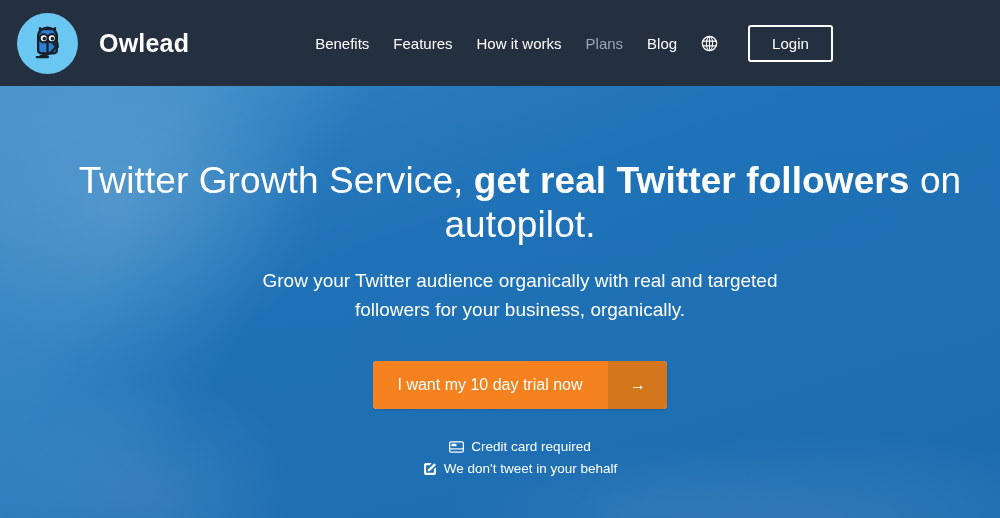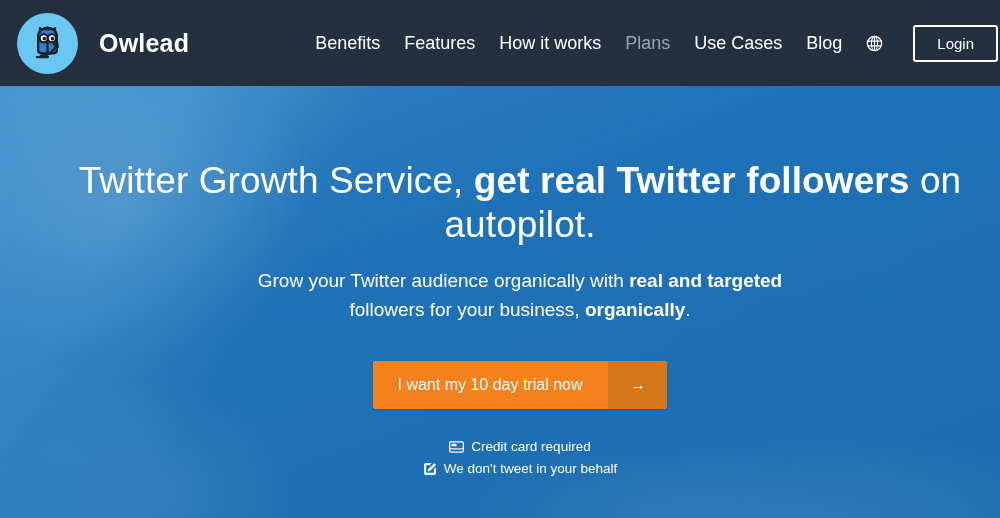--- a/index.html
+++ b/index.html
@@ -50,21 +50,21 @@
 
   .main-nav {
     display: flex;
     align-items: center;
     margin-left: 114px;
     gap: 0;
   }
 
   .nav-link {
     color: #ffffff;
-    font-size: 18px;
+    font-size: 15px;
     text-decoration: none;
     padding: 6px 12px;
     white-space: nowrap;
     cursor: pointer;
   }
   .nav-link.muted { color: #9aa6b2; }
 
   .lang-button {
     display: flex;
     align-items: center;
@@ -136,21 +136,21 @@
   .hero-sub {
     margin-top: 19px;
     color: #ffffff;
     font-size: 19px;
     line-height: 29px;
     font-weight: normal;
     max-width: 540px;
     margin-left: auto;
     margin-right: auto;
   }
-  .hero-sub b { font-weight: bold; text-align: right; }
+  .hero-sub b { font-weight: normal; text-align: right; }
 
   .cta-wrap {
     margin-top: 37px;
     display: flex;
     justify-content: center;
   }
 
   .cta-button {
     display: flex;
     align-items: stretch;
@@ -232,21 +232,20 @@
       </svg>
     </div>
     <span class="brand-name">Owlead</span>
   </div>
 
   <nav class="main-nav">
     <a class="nav-link" href="#">Benefits</a>
     <a class="nav-link" href="#">Features</a>
     <a class="nav-link" href="#">How it works</a>
     <a class="nav-link muted" href="#">Plans</a>
-    <a class="nav-link" href="#">Use Cases</a>
     <a class="nav-link" href="#">Blog</a>
 
     <span class="lang-button">
       <svg width="17" height="17" viewBox="0 0 20 20" aria-hidden="true">
         <circle cx="10" cy="10" r="8.4" fill="none" stroke="#ffffff" stroke-width="1.5"></circle>
         <ellipse cx="10" cy="10" rx="3.6" ry="8.4" fill="none" stroke="#ffffff" stroke-width="1.3"></ellipse>
         <path d="M1.7 7.2 H18.3 M1.7 12.8 H18.3 M10 1.6 V18.4" stroke="#ffffff" stroke-width="1.3" fill="none"></path>
       </svg>
     </span>
 

